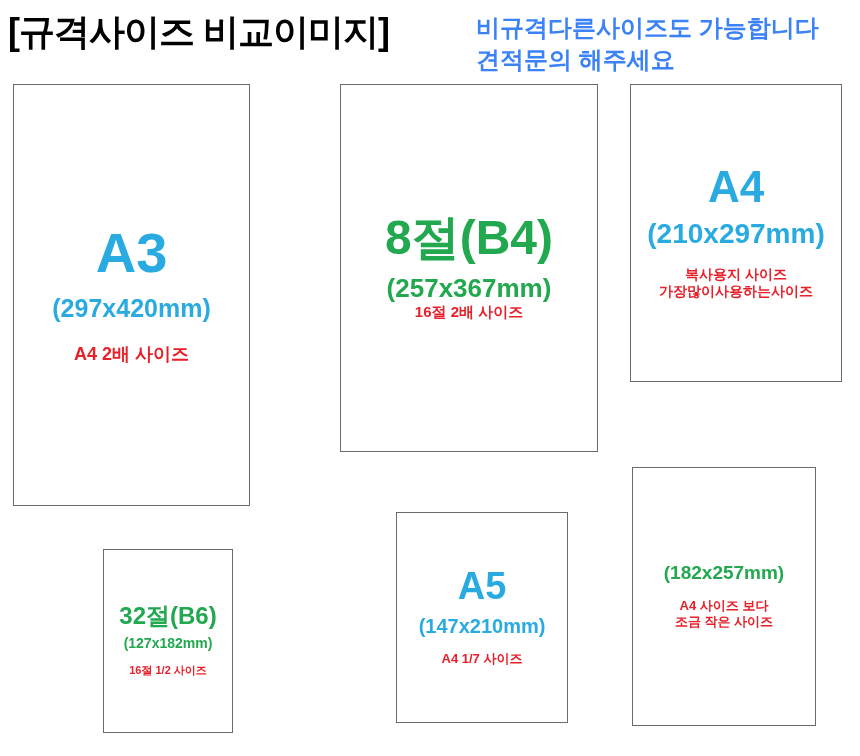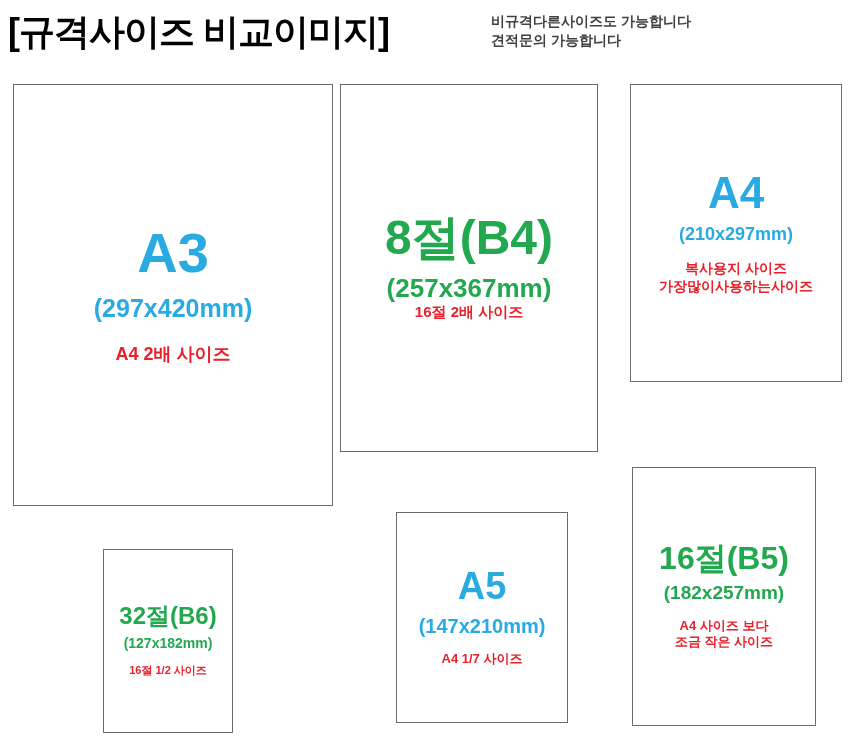--- a/index.html
+++ b/index.html
@@ -25,25 +25,25 @@
     top: 8px;
     font-size: 36px;
     font-weight: bold;
     color: #000000;
     letter-spacing: -1px;
     white-space: nowrap;
     text-align: right;
   }
   .note {
     position: absolute;
-    left: 491px;
+    left: 476px;
     top: 12px;
-    font-size: 14px;
+    font-size: 24px;
     font-weight: bold;
-    color: #404040;
+    color: #3b82f6;
     line-height: 1.35;
     white-space: nowrap;
   }
   .paper {
     position: absolute;
     background: #ffffff;
     border: 1px solid #6b6b6b;
     box-sizing: border-box;
     display: flex;
     flex-direction: column;
@@ -64,35 +64,35 @@
   .label-sub {
     font-weight: bold;
     color: #e8202a;
     line-height: 1.25;
     white-space: nowrap;
   }
   .blue { color: #29abe2; }
   .green { color: #22a84f; }
 
   
-  #paper-a3 { left: 13px; top: 84px; width: 320px; height: 422px; }
+  #paper-a3 { left: 13px; top: 84px; width: 237px; height: 422px; }
   #paper-a3 .label-main { font-size: 56px; margin-bottom: 14px; }
   #paper-a3 .label-dim { font-size: 25px; margin-bottom: 20px; }
   #paper-a3 .label-sub { font-size: 18px; }
 
   
   #paper-b4 { left: 340px; top: 84px; width: 258px; height: 368px; }
   #paper-b4 .label-main { font-size: 48px; margin-bottom: 12px; }
   #paper-b4 .label-dim { font-size: 26px; }
   #paper-b4 .label-sub { font-size: 15px; }
 
   
   #paper-a4 { left: 630px; top: 84px; width: 212px; height: 298px; }
   #paper-a4 .label-main { font-size: 44px; margin-bottom: 10px; }
-  #paper-a4 .label-dim { font-size: 18px; margin-bottom: 16px; }
+  #paper-a4 .label-dim { font-size: 28px; margin-bottom: 16px; }
   #paper-a4 .label-sub { font-size: 14px; }
 
   
   #paper-b6 { left: 103px; top: 549px; width: 130px; height: 184px; }
   #paper-b6 .label-main { font-size: 24px; margin-bottom: 8px; }
   #paper-b6 .label-dim { font-size: 14px; margin-bottom: 12px; }
   #paper-b6 .label-sub { font-size: 11px; text-align: right; }
 
   
   #paper-a5 { left: 396px; top: 512px; width: 172px; height: 211px; }
@@ -108,21 +108,21 @@
 </style>
 </head>
 <body>
 
 <div id="stage">
 
   <div class="title">[규격사이즈 비교이미지]</div>
 
   <div class="note">
     <div>비규격다른사이즈도 가능합니다</div>
-    <div>견적문의 가능합니다</div>
+    <div>견적문의 해주세요</div>
   </div>
 
   <div class="paper" id="paper-a3">
     <div class="label-main blue">A3</div>
     <div class="label-dim blue">(297x420mm)</div>
     <div class="label-sub">
       <div>A4 2배 사이즈</div>
     </div>
   </div>
 
@@ -153,21 +153,20 @@
 
   <div class="paper" id="paper-a5">
     <div class="label-main blue">A5</div>
     <div class="label-dim blue">(147x210mm)</div>
     <div class="label-sub">
       <div>A4 1/7 사이즈</div>
     </div>
   </div>
 
   <div class="paper" id="paper-b5">
-    <div class="label-main green">16절(B5)</div>
     <div class="label-dim green">(182x257mm)</div>
     <div class="label-sub">
       <div>A4 사이즈 보다</div>
       <div>조금 작은 사이즈</div>
     </div>
   </div>
 
 </div>
 
 </body></html>

